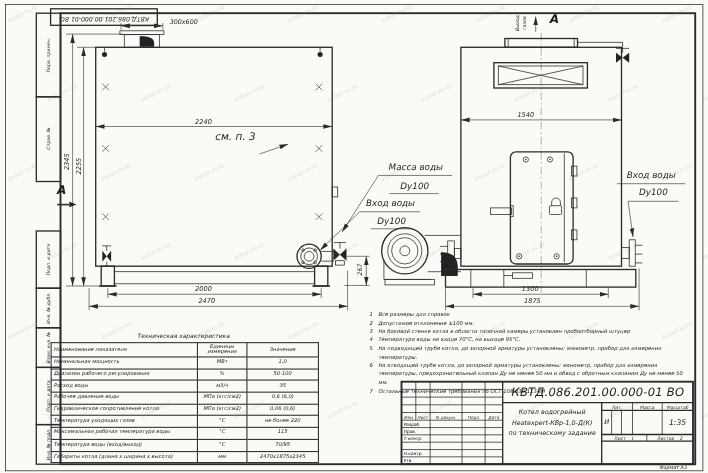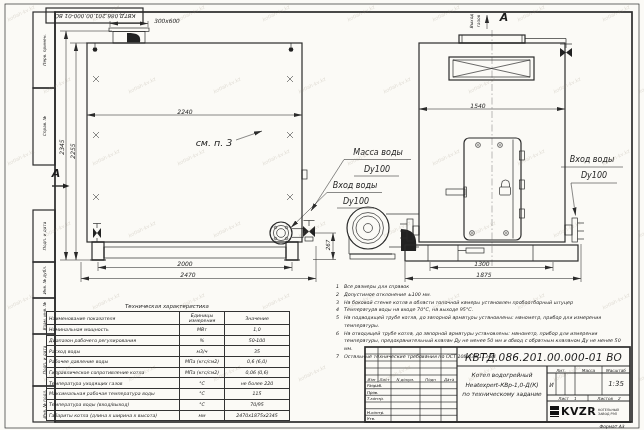--- a/index.html
+++ b/index.html
@@ -214,21 +214,21 @@
   <span class="t" style="left:185px;top:110.5px;font-size:6px;">2240</span>
   <span class="t r90" style="left:61px;top:147px;font-size:6px;">2345</span>
   <span class="t r90" style="left:71.5px;top:151px;font-size:6px;">2255</span>
   <span class="t" style="left:185px;top:263px;font-size:6px;">2000</span>
   <span class="t" style="left:188px;top:274px;font-size:6px;">2470</span>
   <span class="t r90" style="left:328px;top:245px;font-size:5.6px;">267</span>
   <span class="t" style="left:478px;top:104.5px;font-size:6px;">1540</span>
   <span class="t" style="left:482px;top:263px;font-size:6px;">1300</span>
   <span class="t" style="left:484px;top:274px;font-size:6px;">1875</span>
 
-  <span class="t" style="left:214px;top:142px;font-size:9.5px;">см. п. 3</span>
+  <span class="t" style="left:214px;top:125px;font-size:9.5px;">см. п. 3</span>
   <span class="t" style="left:56px;top:173px;font-size:11px;font-weight:bold;">А</span>
   <span class="t" style="left:504px;top:17px;font-size:11px;font-weight:bold;">А</span>
   <span class="t r90" style="left:471px;top:21px;font-size:4.3px;">Выход</span>
   <span class="t r90" style="left:477.5px;top:21px;font-size:4.3px;">газов</span>
 
   <span class="t" style="left:378px;top:152px;font-size:8px;">Масса воды</span>
   <span class="t" style="left:377px;top:168.5px;font-size:8px;">Dy100</span>
   <span class="t" style="left:355px;top:185px;font-size:8px;">Вход воды</span>
   <span class="t" style="left:356px;top:200.5px;font-size:8px;">Dy100</span>
   <span class="t" style="left:592px;top:159px;font-size:8px;">Вход воды</span>
@@ -337,28 +337,20 @@
   <span class="t" style="left:616px;top:369.5px;font-size:4.2px;">Масштаб</span>
   <span class="t" style="left:551.5px;top:384px;font-size:6px;">И</span>
   <span class="t" style="left:616px;top:384px;font-size:7px;">1:35</span>
   <div class="sheetcell" style="left:547px;top:395px;width:41px;height:6px;">
     <span>Лист</span>
     <span>1</span>
   </div>
   <div class="sheetcell" style="left:588px;top:395px;width:42px;height:6px;">
     <span>Листов</span>
     <span>2</span>
-  </div>
-  <div class="logo">
-    <div class="flag"></div>
-    <span class="kv">KVZR</span>
-    <div class="losub">
-      <span>КОТЕЛЬНЫЙ</span>
-      <span>ЗАВОД РЭП</span>
-    </div>
   </div>
 
   <span class="t" style="left:371.5px;top:378.5px;font-size:3.9px;">Изм</span>
   <span class="t" style="left:384.5px;top:378.5px;font-size:3.9px;">Лист</span>
   <span class="t" style="left:405.5px;top:378.5px;font-size:3.9px;">N докум.</span>
   <span class="t" style="left:430.5px;top:378.5px;font-size:3.9px;">Подп</span>
   <span class="t" style="left:449px;top:378.5px;font-size:3.9px;">Дата</span>
 
   <span class="txt" style="left:367px;top:383px;font-size:3.9px;font-style:italic;">Разраб.</span>
   <span class="txt" style="left:367px;top:389.7px;font-size:3.9px;font-style:italic;">Пров.</span>

